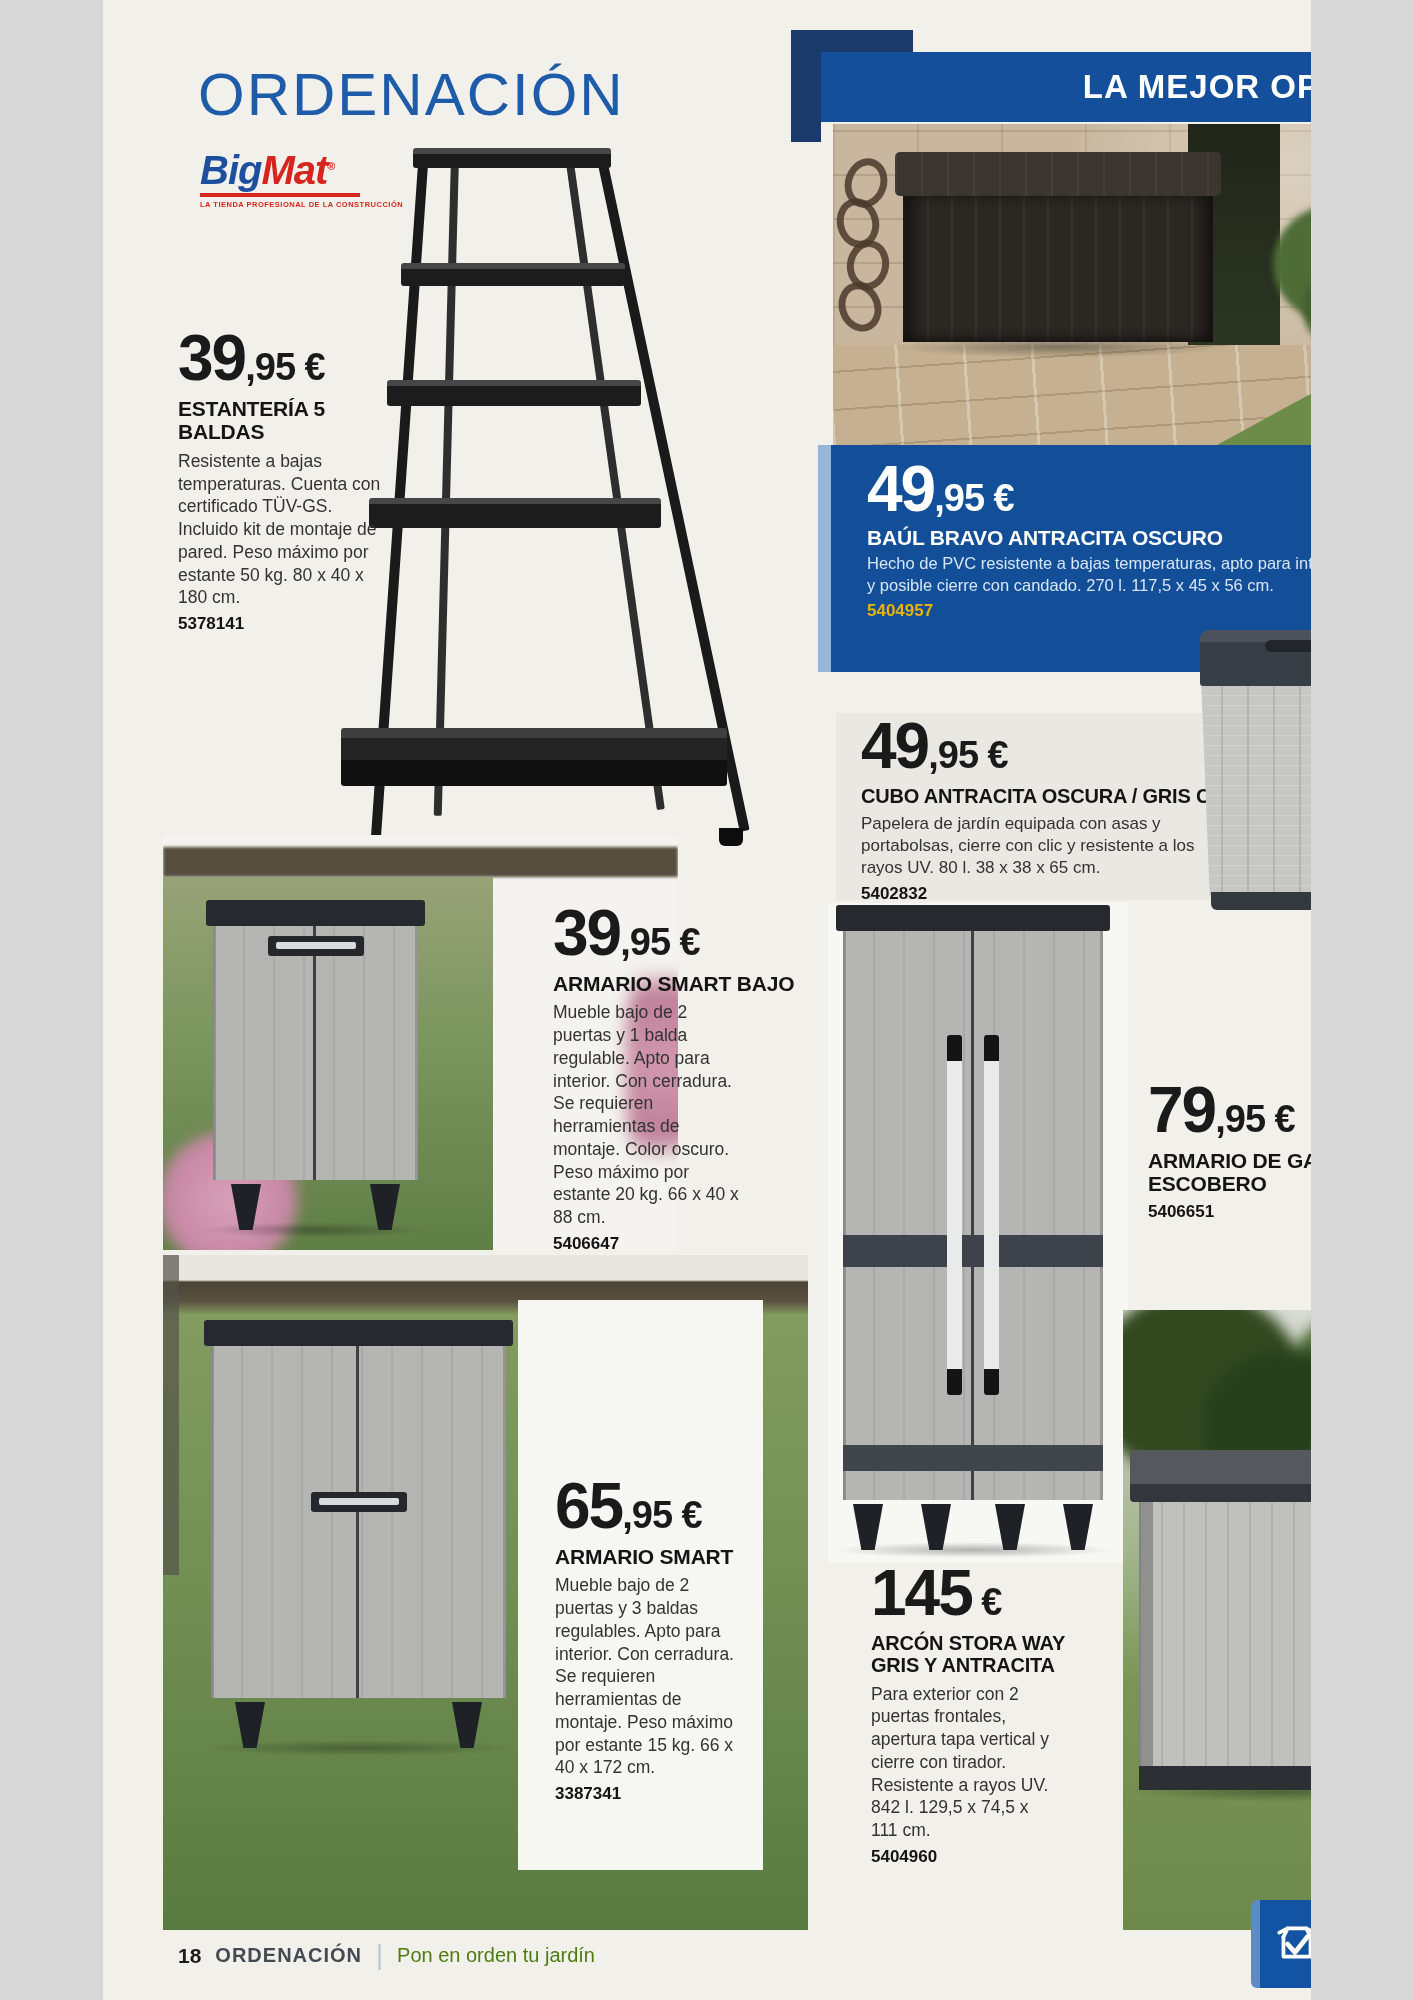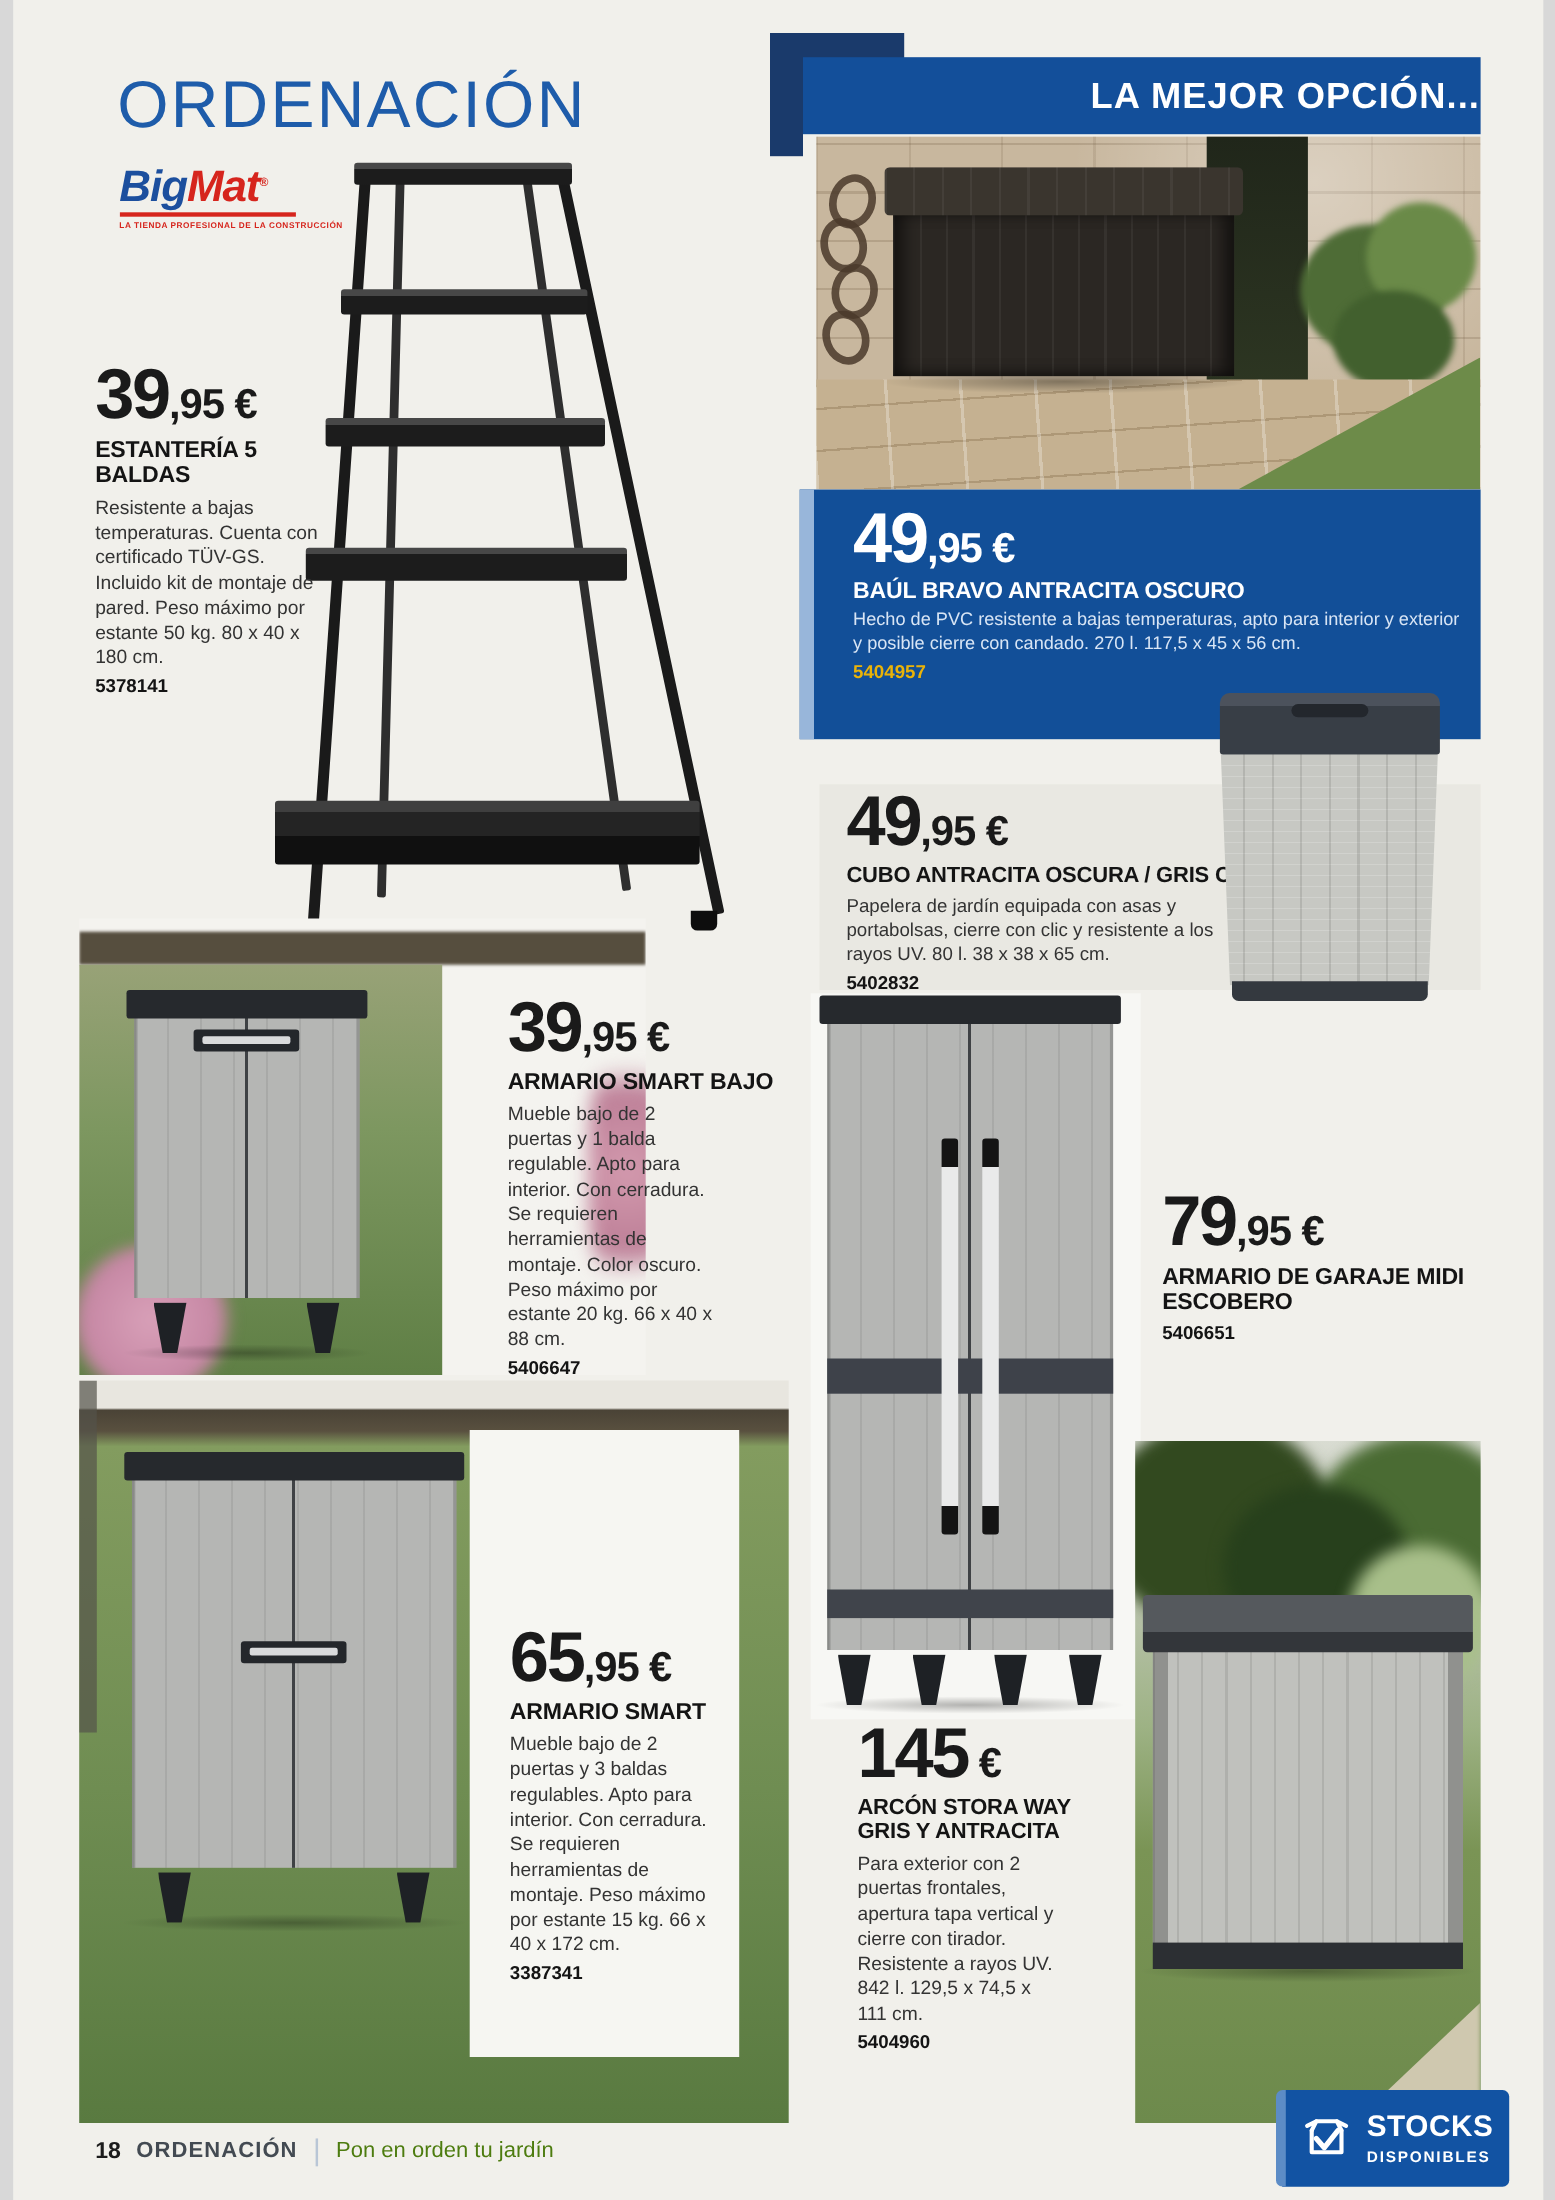--- a/index.html
+++ b/index.html
@@ -1,16 +1,16 @@
 <!DOCTYPE html>
 <html><head>
 <meta charset="utf-8">
 <style>
   html,body{margin:0;padding:0;background:#d8d8d8;}
-  .page{position:relative;width:1391px;height:2000px;background:#f1f0eb;
+  .page{position:relative;width:1208px;height:2000px;background:#f1f0eb;
         font-family:"Liberation Sans",sans-serif;overflow:hidden;margin:0 auto;}
 
   
   .page-title{position:absolute;left:95px;top:60px;font-size:60px;font-weight:400;
               color:#1e5caa;letter-spacing:2px;}
   .bigmat{position:absolute;left:97px;top:150px;width:190px;}
   .bm-row{font-style:italic;font-weight:700;font-size:40px;letter-spacing:-1px;line-height:1;}
   .bm-big{color:#1c4f9e;} .bm-mat{color:#d6251d;}
   .bm-reg{font-size:11px;color:#d6251d;vertical-align:super;font-style:normal;}
   .bm-bar{height:4px;background:#d6251d;width:160px;margin-top:3px;}

